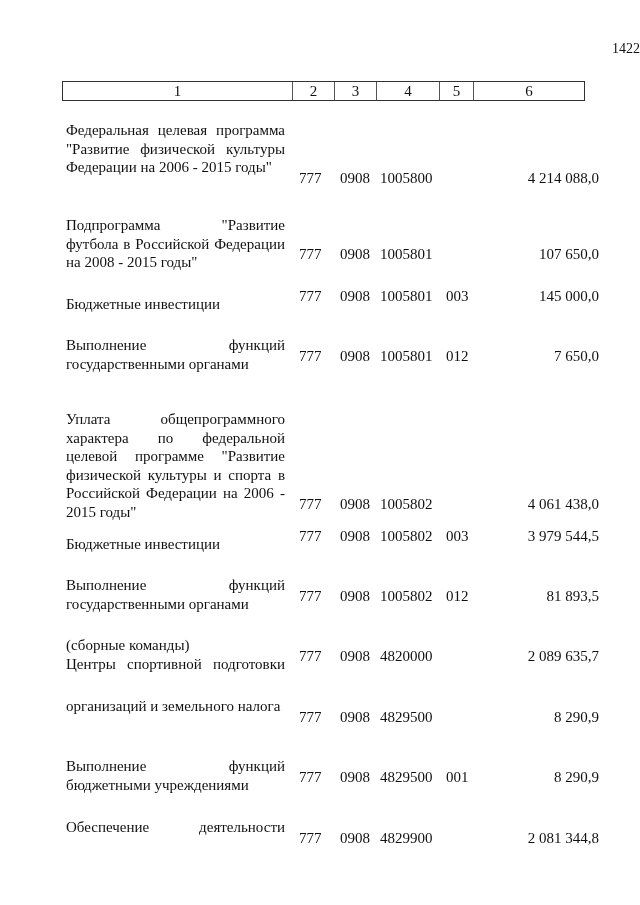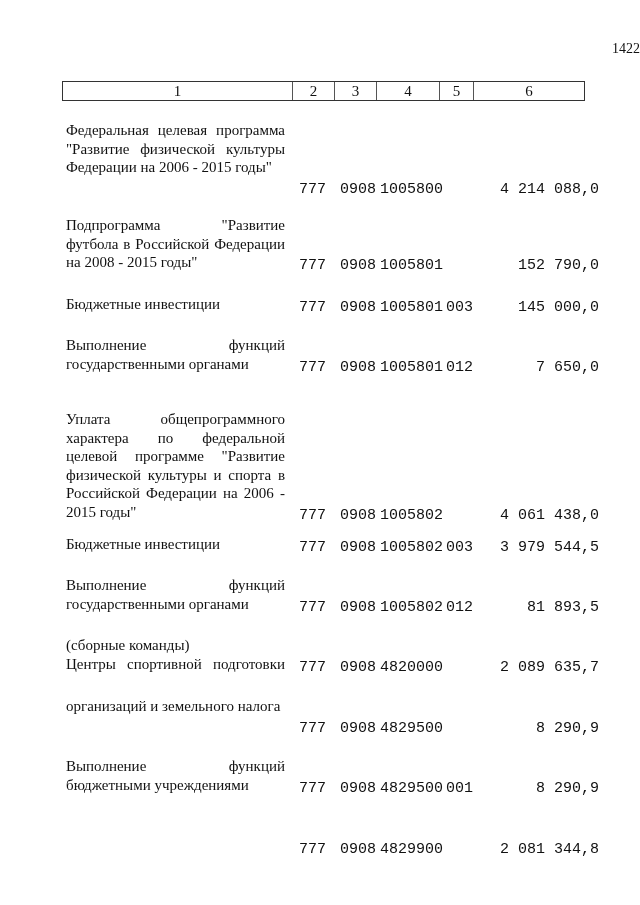--- a/index.html
+++ b/index.html
@@ -18,21 +18,21 @@
   }
   .header-table .hc:last-child { border-right:none; }
   .row { position:absolute; left:66px; width:530px; }
   .desc {
     position:absolute; left:0; top:8px; width:219px; font-size:15px; line-height:18.6px;
     text-align:justify; text-align-last:left;
   }
   .desc .ln { display:block; text-align:justify; text-align-last:justify; white-space:nowrap; }
   .desc .ln.last { text-align-last:left; }
   .vals { position:absolute; left:0; width:530px; height:19px; font-size:15px; line-height:19px; }
-  .v { position:absolute; top:11px; white-space:nowrap;font-family:Liberation Mono, monospace; }
+  .v { position:absolute; top:0; white-space:nowrap; }
   .v.c2 { left:233px; }
   .v.c3 { left:274px; }
   .v.c4 { left:314px; }
   .v.c5 { left:380px; }
   .v.c6 { right:-3px; }
 </style>
 </head>
 <body>
 
 <div class="page-number">1422</div>
@@ -65,21 +65,21 @@
       <div class="desc">
         <span class="ln">Подпрограмма "Развитие</span>
         <span class="ln">футбола в Российской Федерации</span>
         <span class="ln last">на 2008 - 2015 годы"</span>
       </div>
       <div class="vals" style="top: 37.2px;">
         <span class="v c2">777</span>
         <span class="v c3">0908</span>
         <span class="v c4">1005801</span>
         <span class="v c5"></span>
-        <span class="v c6">152 790,0</span>
+        <span class="v c6">107 650,0</span>
       </div>
     </div>
     <div class="row" style="top: 287px;">
       <div class="desc">
         <span class="ln last">Бюджетные инвестиции</span>
       </div>
       <div class="vals" style="top: 0px;">
         <span class="v c2">777</span>
         <span class="v c3">0908</span>
         <span class="v c4">1005801</span>
@@ -175,20 +175,21 @@
       <div class="vals" style="top: 18.6px;">
         <span class="v c2">777</span>
         <span class="v c3">0908</span>
         <span class="v c4">4829500</span>
         <span class="v c5">001</span>
         <span class="v c6">8 290,9</span>
       </div>
     </div>
     <div class="row" style="top: 810px;">
       <div class="desc">
+        <span class="ln">Обеспечение деятельности</span>
       </div>
       <div class="vals" style="top: 18.6px;">
         <span class="v c2">777</span>
         <span class="v c3">0908</span>
         <span class="v c4">4829900</span>
         <span class="v c5"></span>
         <span class="v c6">2 081 344,8</span>
       </div>
     </div>
   </div>

